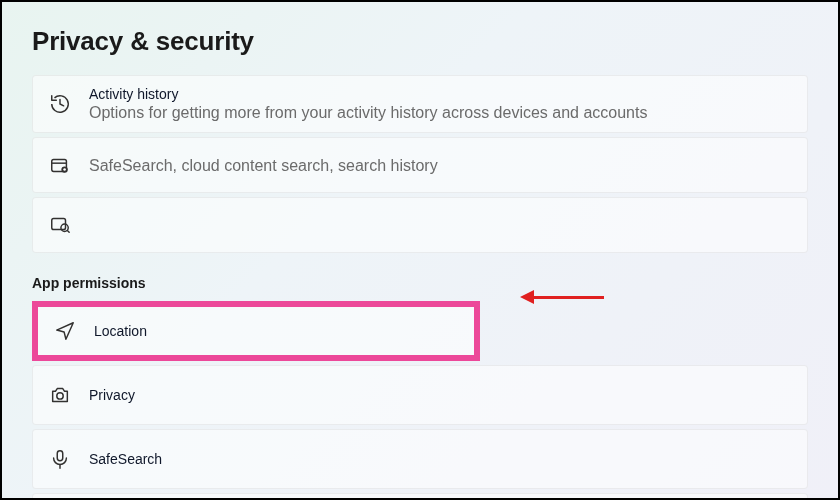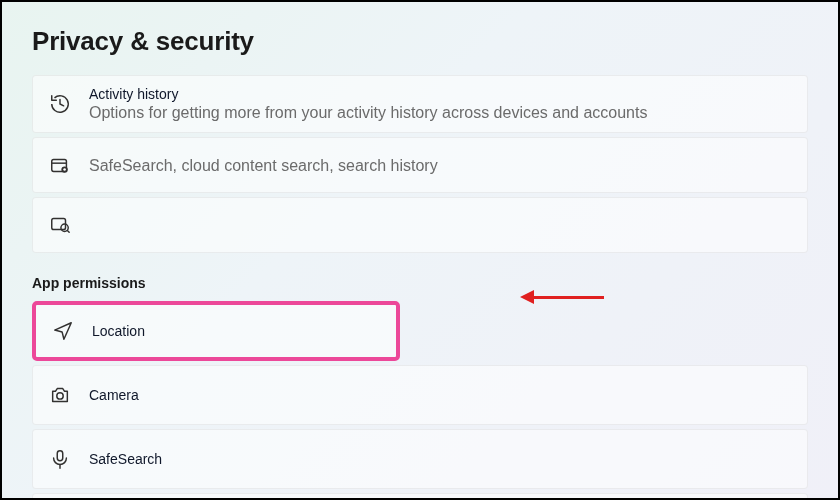--- a/index.html
+++ b/index.html
@@ -56,24 +56,24 @@
   }
   .section-header {
     font-size: 14px;
     font-weight: 600;
     color: #1a1a1a;
     margin-top: 22px;
     margin-bottom: 10px;
   }
   .highlight {
     position: relative;
-    border: 4px solid #ec4899;
-    border-radius: 5px;
+    border: 6px solid #ec4899;
+    border-radius: 0;
     background: rgba(255,255,255,0.55);
-    width: 368px;
+    width: 448px;
     min-height: 62px;
   }
   .arrow {
     position: absolute;
     top: 290px;
     left: 520px;
     display: flex;
     align-items: center;
   }
   .arrow-line {
@@ -146,21 +146,21 @@
   </div>
 
   <div class="item-row tall">
     <span class="icon">
       <svg viewBox="0 0 24 24" fill="none" stroke="currentColor" stroke-width="1.6" stroke-linejoin="round">
         <path d="M4 8h3l2-3h6l2 3h3v11H4z"></path>
         <circle cx="12" cy="13" r="3.5"></circle>
       </svg>
     </span>
     <div class="labels">
-      <span class="label-title">Camera</span>
+      <span class="label-title">Privacy</span>
     </div>
   </div>
 
   <div class="item-row tall">
     <span class="icon">
       <svg viewBox="0 0 24 24" fill="none" stroke="currentColor" stroke-width="1.6" stroke-linecap="round">
         <rect x="9" y="3" width="6" height="11" rx="3"></rect>
         <path d="M5 11a7 7 0 0 0 14 0"></path>
         <line x1="12" y1="18" x2="12" y2="22"></line>
       </svg>

